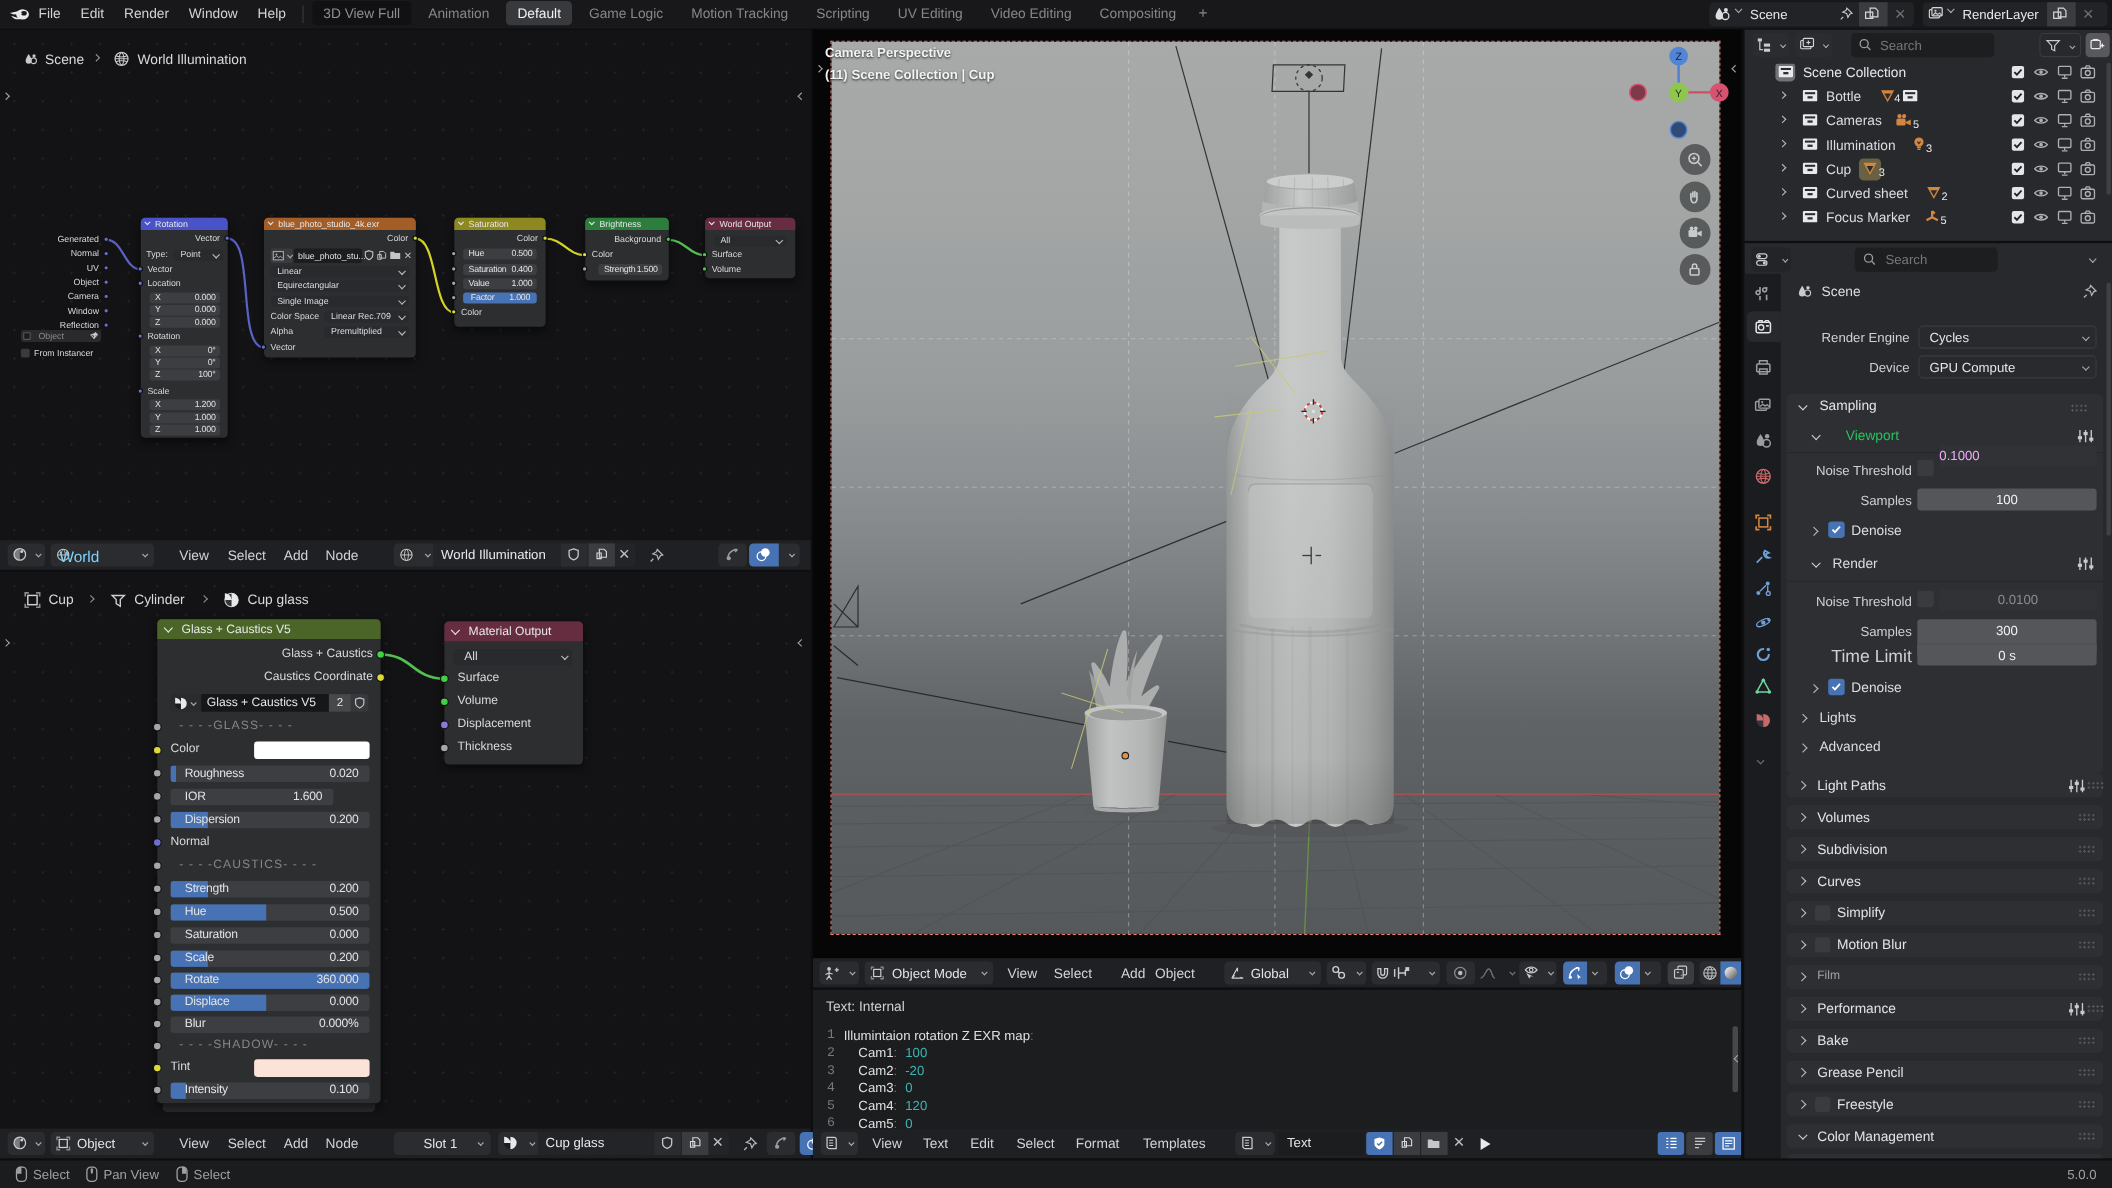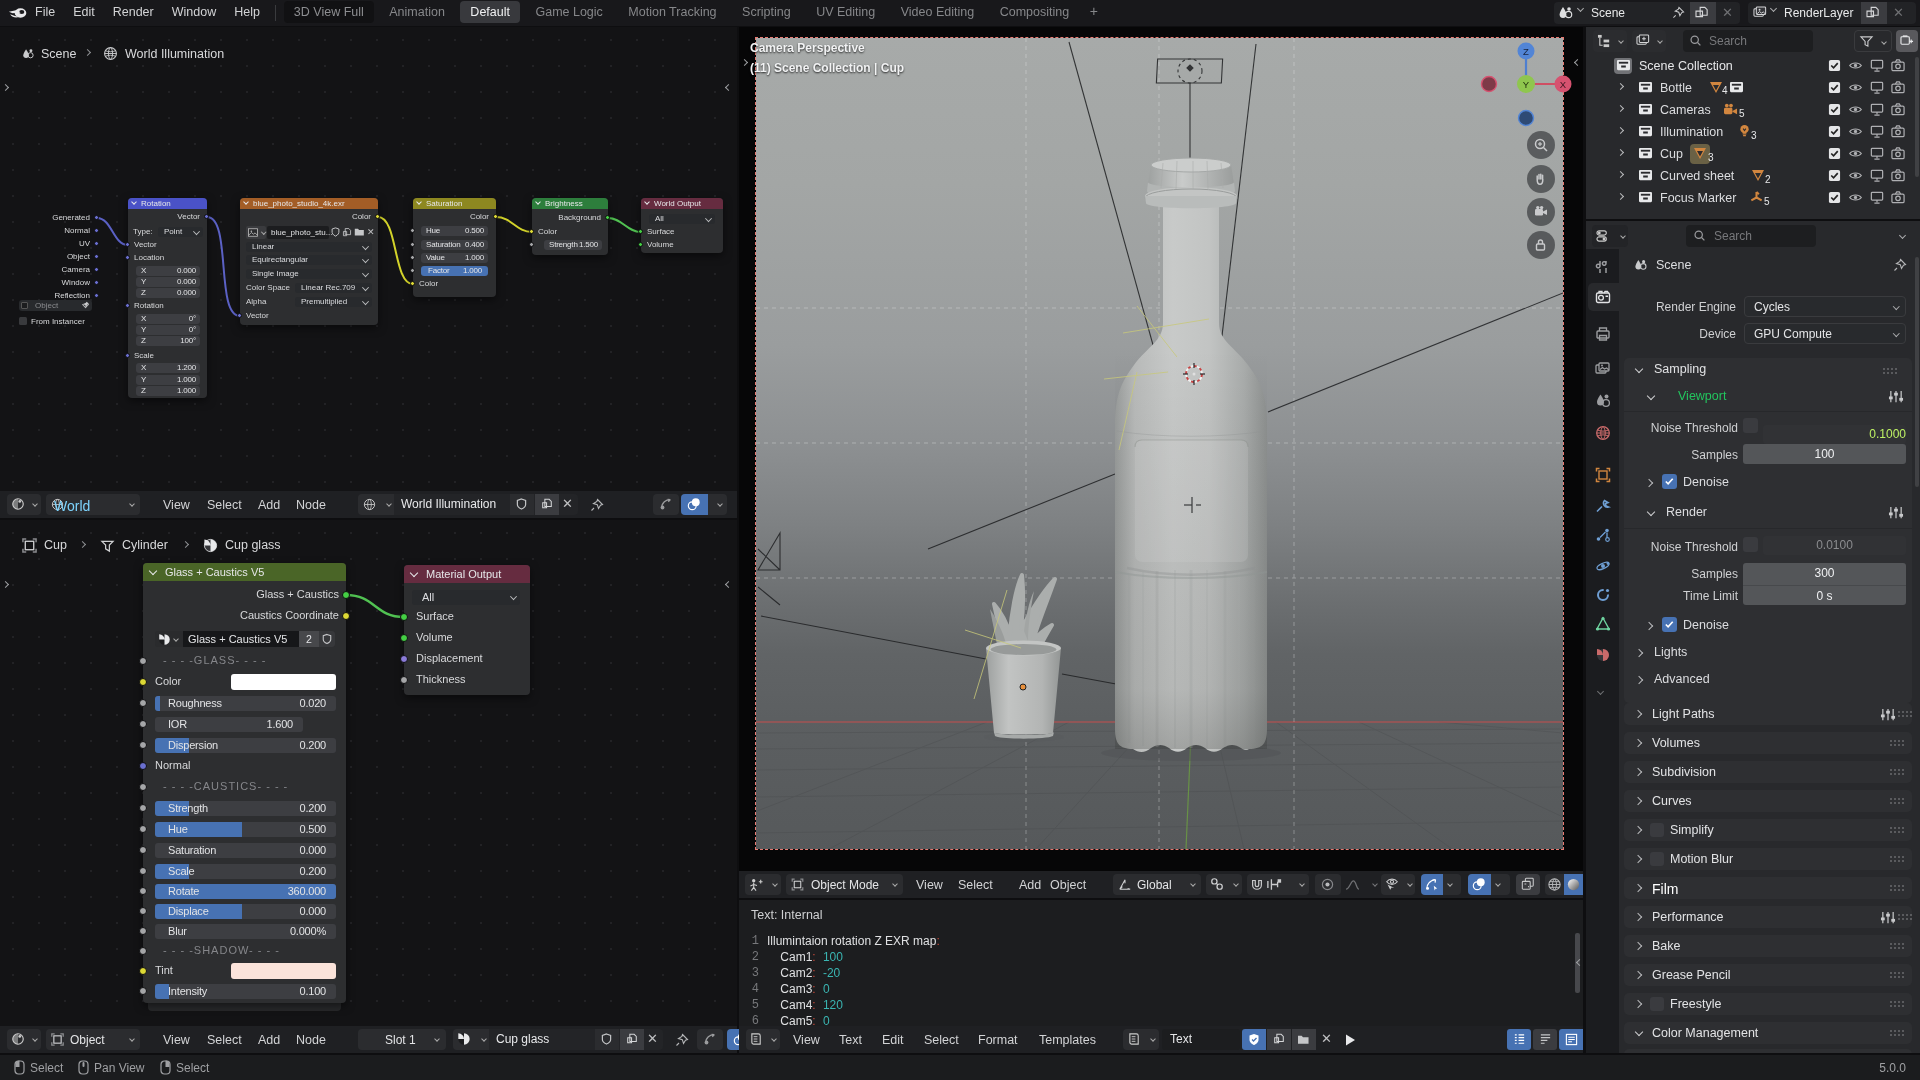--- a/index.html
+++ b/index.html
@@ -1277,21 +1277,21 @@
 <div class="lbl" style="left:92px;top:168px;font-size:12.5px;color:#22c55e">Viewport</div>
 <svg width="16" height="15" viewBox="0 0 17 16" style="left:302px;top:168px">
         <path d="M3 2 v12 M8.5 2 v12 M14 2 v12" stroke="#c9cacc" stroke-width="1.3"></path>
         <rect x="1" y="8" width="4" height="3" fill="#c9cacc"></rect>
         <rect x="6.5" y="4" width="4" height="3" fill="#c9cacc"></rect>
         <rect x="12" y="9.5" width="4" height="3" fill="#c9cacc"></rect>
       </svg>
 <div class="abs" style="left:38px;top:190px;width:288px;height:1px;background:#27282b"></div>
 <div class="lbl" style="right:182px;top:200px;font-size:12px;color:#cfd0d2;text-align:right">Noise Threshold</div>
 <div class="abs" style="left:157px;top:197px;width:15px;height:15px;background:#3a3b3f;border-radius:3px"></div>
-<div class="abs" style="left:177px;top:204px;width:143px;height:19px;background:#313235;border-radius:3px;color:#bef264;font-size:12px;line-height:19px;text-align:right">0.1000</div>
+<div class="abs" style="left:177px;top:184px;width:143px;height:19px;background:#313235;border-radius:3px;color:#f0abfc;font-size:12px;line-height:19px;text-align:left">0.1000</div>
 <div class="lbl" style="right:182px;top:227px;font-size:12px;color:#cfd0d2;text-align:right">Samples</div>
 <div class="abs" style="left:157px;top:223px;width:163px;height:20px;background:#545659;border-radius:3px;color:#f0f1f3;font-size:12px;line-height:20px;text-align:center">100</div>
 <span style="position:absolute;left:60px;top:259px;width:6px;height:6px;border-right:1.6px solid #b9babc;border-top:1.6px solid #b9babc;transform:rotate(45deg)"></span>
 <div class="abs" style="left:76px;top:253px;width:15px;height:15px;background:#4772b3;border-radius:3px">
         <svg width="11" height="11" viewBox="0 0 12 12" style="left:2px;top:2px">
           <path d="M2 6 l2.5 2.5 5-5.5" stroke="#fff" stroke-width="1.8" fill="none"></path>
         </svg>
       </div>
 <div class="lbl" style="left:97px;top:254px;font-size:12.5px;color:#dcdde0">Denoise</div>
 <span style="position:absolute;left:62px;top:288px;width:6px;height:6px;border-right:1.6px solid #cfd0d2;border-bottom:1.6px solid #cfd0d2;transform:rotate(45deg)"></span>
@@ -1301,21 +1301,21 @@
         <rect x="1" y="8" width="4" height="3" fill="#c9cacc"></rect>
         <rect x="6.5" y="4" width="4" height="3" fill="#c9cacc"></rect>
         <rect x="12" y="9.5" width="4" height="3" fill="#c9cacc"></rect>
       </svg>
 <div class="abs" style="left:38px;top:307px;width:288px;height:1px;background:#27282b"></div>
 <div class="lbl" style="right:182px;top:319px;font-size:12px;color:#cfd0d2;text-align:right">Noise Threshold</div>
 <div class="abs" style="left:157px;top:316px;width:15px;height:15px;background:#3a3b3f;border-radius:3px"></div>
 <div class="abs" style="left:177px;top:315px;width:143px;height:19px;background:#313235;border-radius:3px;color:#8b8c8f;font-size:12px;line-height:19px;text-align:center">0.0100</div>
 <div class="lbl" style="right:182px;top:346px;font-size:12px;color:#cfd0d2;text-align:right">Samples</div>
 <div class="abs" style="left:157px;top:342px;width:163px;height:32px;background:#545659;border-radius:3px 3px 0 0;color:#f0f1f3;font-size:12px;line-height:20px;text-align:center">300</div>
-<div class="lbl" style="right:182px;top:368px;font-size:12px;color:#cfd0d2;text-align:left">Time Limit</div>
+<div class="lbl" style="right:182px;top:368px;font-size:16px;color:#cfd0d2;text-align:left">Time Limit</div>
 <div class="abs" style="left:157px;top:363.5px;width:163px;height:20px;background:#545659;border-radius:0 0 3px 3px;color:#f0f1f3;font-size:12px;line-height:20px;text-align:center;border-top:1px solid #47494c">0 s</div>
 <span style="position:absolute;left:60px;top:402px;width:6px;height:6px;border-right:1.6px solid #b9babc;border-top:1.6px solid #b9babc;transform:rotate(45deg)"></span>
 <div class="abs" style="left:76px;top:396px;width:15px;height:15px;background:#4772b3;border-radius:3px">
         <svg width="11" height="11" viewBox="0 0 12 12" style="left:2px;top:2px">
           <path d="M2 6 l2.5 2.5 5-5.5" stroke="#fff" stroke-width="1.8" fill="none"></path>
         </svg>
       </div>
 <div class="lbl" style="left:97px;top:397px;font-size:12.5px;color:#dcdde0">Denoise</div>
 <span style="position:absolute;left:50px;top:429px;width:6px;height:6px;border-right:1.6px solid #b9babc;border-top:1.6px solid #b9babc;transform:rotate(45deg)"></span>
 <div class="lbl" style="left:68px;top:424px;font-size:12.5px;color:#dcdde0">Lights</div>
@@ -1348,21 +1348,21 @@
 <div class="abs" style="left:64px;top:602px;width:14px;height:14px;background:#3a3b3f;border-radius:3px"></div>
 <div class="lbl" style="left:84px;top:602px;font-size:12.5px;color:#e2e3e5">Simplify</div>
 <div class="abs" style="left:303px;top:605px;width:16px;height:8px;background-image:radial-gradient(#5a5b5e 1px,transparent 1px);background-size:4px 4px"></div>
 <div class="abs" style="left:38px;top:627px;width:288px;height:22px;background:#2e2f32;border-radius:5px"></div>
 <span style="position:absolute;left:49px;top:635px;width:6px;height:6px;border-right:1.6px solid #b9babc;border-top:1.6px solid #b9babc;transform:rotate(45deg)"></span>
 <div class="abs" style="left:64px;top:631px;width:14px;height:14px;background:#3a3b3f;border-radius:3px"></div>
 <div class="lbl" style="left:84px;top:631px;font-size:12.5px;color:#e2e3e5">Motion Blur</div>
 <div class="abs" style="left:303px;top:634px;width:16px;height:8px;background-image:radial-gradient(#5a5b5e 1px,transparent 1px);background-size:4px 4px"></div>
 <div class="abs" style="left:38px;top:656px;width:288px;height:22px;background:#2e2f32;border-radius:5px"></div>
 <span style="position:absolute;left:49px;top:664px;width:6px;height:6px;border-right:1.6px solid #b9babc;border-top:1.6px solid #b9babc;transform:rotate(45deg)"></span>
-<div class="lbl" style="left:66px;top:660px;font-size:14px;color:#ffffff">Film</div>
+<div class="lbl" style="left:66px;top:660px;font-size:11px;color:#a3a3a3">Film</div>
 <div class="abs" style="left:303px;top:663px;width:16px;height:8px;background-image:radial-gradient(#5a5b5e 1px,transparent 1px);background-size:4px 4px"></div>
 <div class="abs" style="left:38px;top:685px;width:288px;height:22px;background:#2e2f32;border-radius:5px"></div>
 <span style="position:absolute;left:49px;top:693px;width:6px;height:6px;border-right:1.6px solid #b9babc;border-top:1.6px solid #b9babc;transform:rotate(45deg)"></span>
 <div class="lbl" style="left:66px;top:689px;font-size:12.5px;color:#e2e3e5">Performance</div>
 <svg width="16" height="15" viewBox="0 0 17 16" style="left:294px;top:689px">
         <path d="M3 2 v12 M8.5 2 v12 M14 2 v12" stroke="#c9cacc" stroke-width="1.3"></path>
         <rect x="1" y="8" width="4" height="3" fill="#c9cacc"></rect>
         <rect x="6.5" y="4" width="4" height="3" fill="#c9cacc"></rect>
         <rect x="12" y="9.5" width="4" height="3" fill="#c9cacc"></rect>
       </svg>

